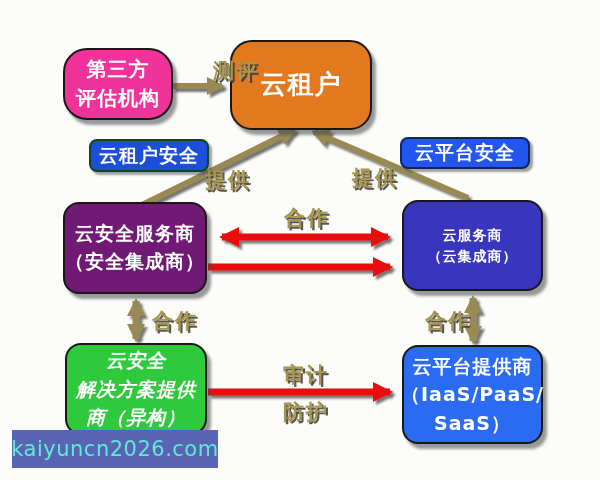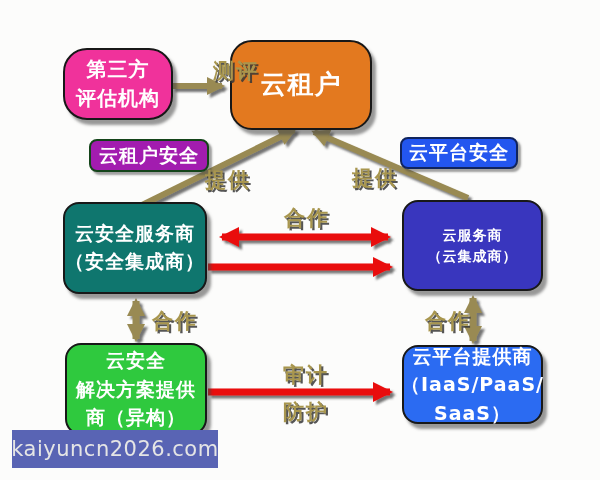--- a/index.html
+++ b/index.html
@@ -17,42 +17,42 @@
     line-height:1.45;letter-spacing:1px;
   }
   .node-third-party{left:63px;top:48px;width:110px;height:72px;border-radius:24px;background:#f0329b;font-size:20px;}
   .node-cloud-tenant{left:230px;top:40px;width:142px;height:90px;border-radius:22px;background:#e3791f;font-size:26px;}
   .tag{
     position:absolute;z-index:2;display:flex;align-items:center;justify-content:center;
     color:#fff;font-weight:700;font-size:19px;letter-spacing:1px;
     border:2px solid #14451a;box-sizing:border-box;border-radius:8px;
     box-shadow:3px 3px 2px rgba(70,70,70,0.5);
   }
-  .tag-tenant{left:89px;top:139px;width:120px;height:33px;background:#a21caf;}
-  .tag-platform{left:400px;top:137px;width:118px;height:32px;background:#2356ef;border-color:#10245e;}
-  .node-security-provider{left:63px;top:202px;width:144px;height:92px;border-radius:16px;background:#0f766e;font-size:19px;}
+  .tag-tenant{left:89px;top:139px;width:120px;height:33px;background:#1d4ed8;}
+  .tag-platform{left:400px;top:137px;width:130px;height:32px;background:#2356ef;border-color:#10245e;}
+  .node-security-provider{left:63px;top:202px;width:144px;height:92px;border-radius:16px;background:#701a75;font-size:19px;}
   .node-cloud-provider{left:402px;top:200px;width:141px;height:91px;border-radius:16px;background:#3936be;font-size:14px;}
-  .node-solution-provider{left:65px;top:343px;width:142px;height:92px;border-radius:16px;background:#2fc93e;font-size:19px;line-height:1.5;}
-  .node-platform-provider{left:402px;top:345px;width:141px;height:79px;border-radius:16px;background:#2b6bf2;font-size:19px;line-height:1.5;}
+  .node-solution-provider{left:65px;top:343px;width:142px;height:92px;border-radius:16px;background:#2fc93e;font-size:19px;line-height:1.5;font-style:italic;}
+  .node-platform-provider{left:402px;top:345px;width:141px;height:99px;border-radius:16px;background:#2b6bf2;font-size:19px;line-height:1.5;}
   .edge-label{
     position:absolute;z-index:3;font-size:21px;font-weight:700;letter-spacing:2px;
     color:#a8964e;text-shadow:2px 2px 0 rgba(55,55,55,0.85);white-space:nowrap;
   }
   .lbl-assess{left:177px;top:57px;padding-left:36px;}
   .lbl-provide-left{left:205px;top:166px;}
   .lbl-provide-right{left:352px;top:164px;}
   .lbl-coop-mid{left:284px;top:204px;}
   .lbl-supervise{left:286px;top:268px;}
   .lbl-coop-left{left:152px;top:307px;}
   .lbl-coop-right{left:425px;top:307px;}
   .lbl-audit{left:283px;top:361px;}
   .lbl-protect{left:283px;top:398px;}
   .watermark{
     position:absolute;z-index:5;left:12px;top:430px;width:206px;height:38px;
-    background:#5964b4;color:#e5e5e5;font-size:21px;font-weight:400;letter-spacing:0.5px;
+    background:#5964b4;color:#5eead4;font-size:21px;font-weight:400;letter-spacing:0.5px;
     display:flex;align-items:center;justify-content:center;
   }
 </style>
 </head>
 <body>
 
 <div class="stage">
 
   <svg class="arrow-layer" width="600" height="480" viewBox="0 0 600 480" xmlns="http://www.w3.org/2000/svg">
     <defs>

